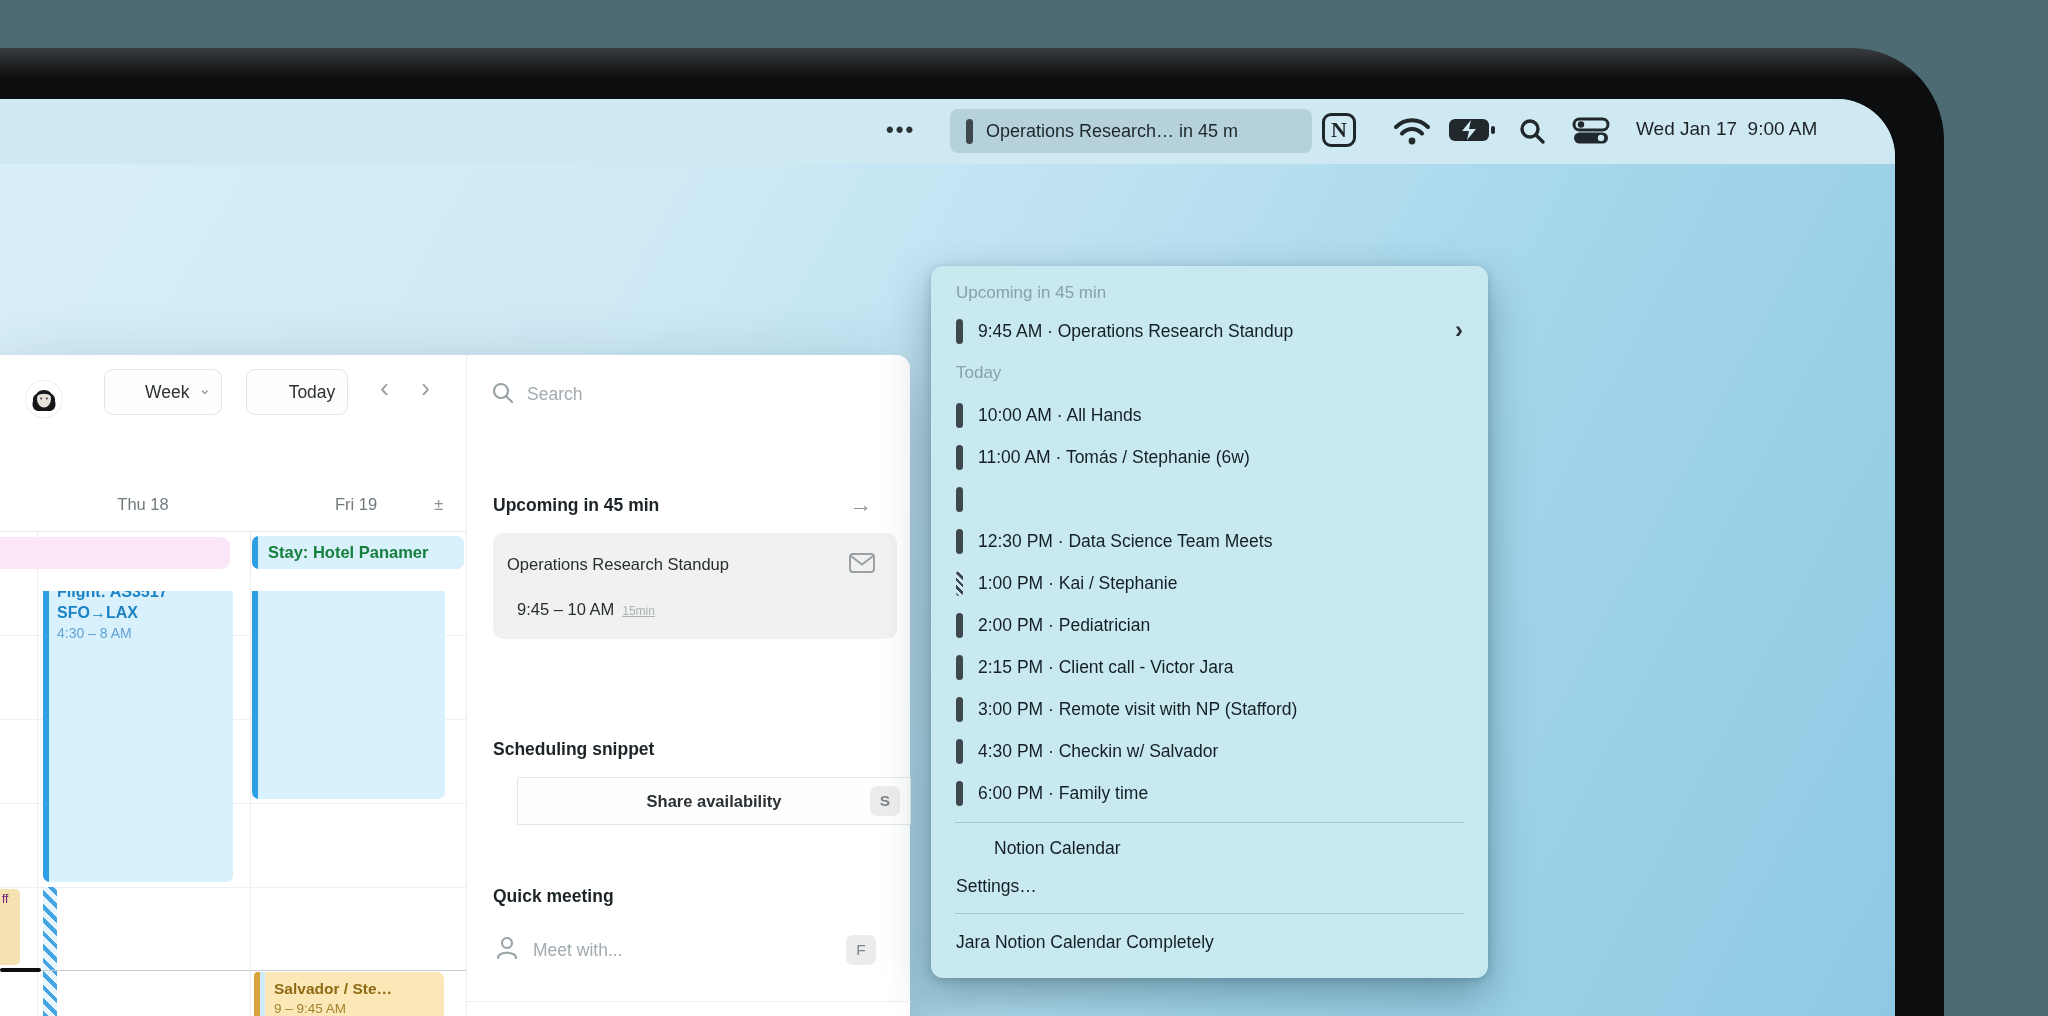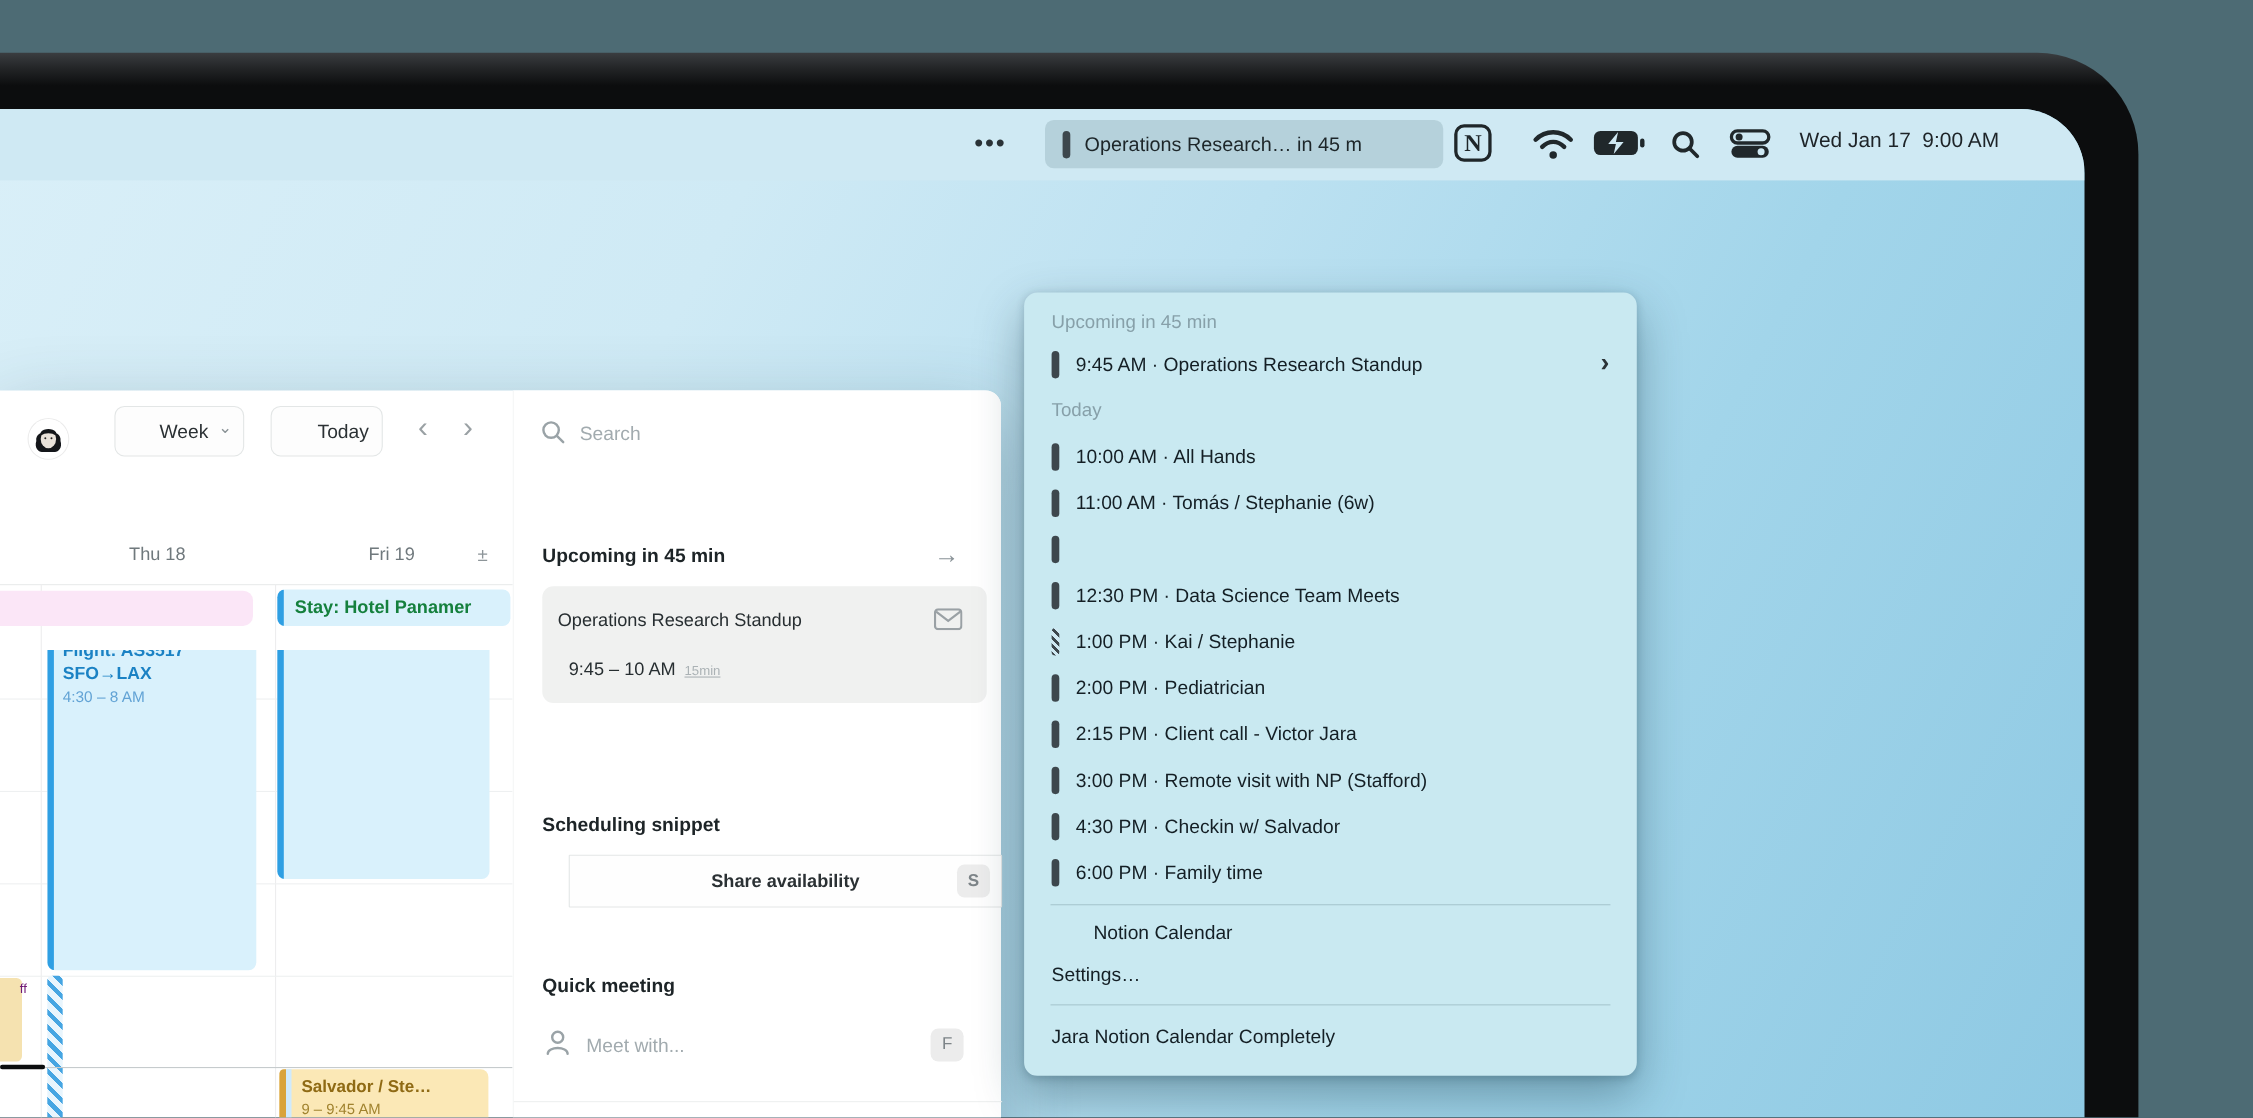--- a/index.html
+++ b/index.html
@@ -60,21 +60,21 @@
   .stay{position:absolute;left:252px;top:181px;width:212px;height:33px;line-height:33px;
         font-size:16.5px;font-weight:700;color:#15803d;padding-left:16px;white-space:nowrap;}
   .tviewport{position:absolute;left:0;top:236px;width:466px;height:524px;overflow:hidden;}
   .flight{position:absolute;left:43px;top:-18px;width:190px;height:309px;padding:8px 6px 0 14px;}
   .flight .l1,.flight .l2{font-size:16px;font-weight:700;color:#1b82c4;line-height:21px;white-space:nowrap;}
   .flight .l3{font-size:14px;color:#62a3d5;line-height:20px;}
   .friblock{position:absolute;left:252px;top:-72px;width:193px;height:280px;}
   .hatchstrip{position:absolute;border-radius:4px;
       background:repeating-linear-gradient(45deg,#45a5e2 0 4px,#e8f5fd 4px 9.5px);}
   .ffevt{position:absolute;left:0;top:298px;width:20px;height:76px;background:#f5e2b0;border-radius:0 5px 5px 0;
-         font-size:12px;color:#701a75;padding:3px 0 0 18px;box-sizing:border-box;}
+         font-size:12px;color:#701a75;padding:3px 0 0 2px;box-sizing:border-box;}
   .nowline{position:absolute;left:0;top:377px;width:41px;height:4px;background:#0c0e0f;border-radius:2px;}
   .nowline-ext{position:absolute;left:41px;top:379px;right:0;height:1px;background:#c6cbcd;}
   .salvador{position:absolute;left:254px;top:381px;width:190px;height:57px;background:#fbe8b6;border-radius:7px;
             padding:6px 0 0 20px;box-sizing:border-box;}
   .salvador .bar1{position:absolute;left:0;top:0;bottom:0;width:6px;background:#d9a33b;border-radius:4px 0 0 4px;}
   .salvador .bar2{position:absolute;left:6px;top:0;bottom:0;width:5px;background:#cfeafd;}
   .salvador .t1{font-size:15.5px;font-weight:700;color:#8f6a14;line-height:22px;white-space:nowrap;}
   .salvador .t2{font-size:13.5px;color:#a1832f;line-height:18px;}
   
   .panel{position:absolute;left:466px;top:0;width:444px;height:760px;border-left:1px solid #eceeee;

